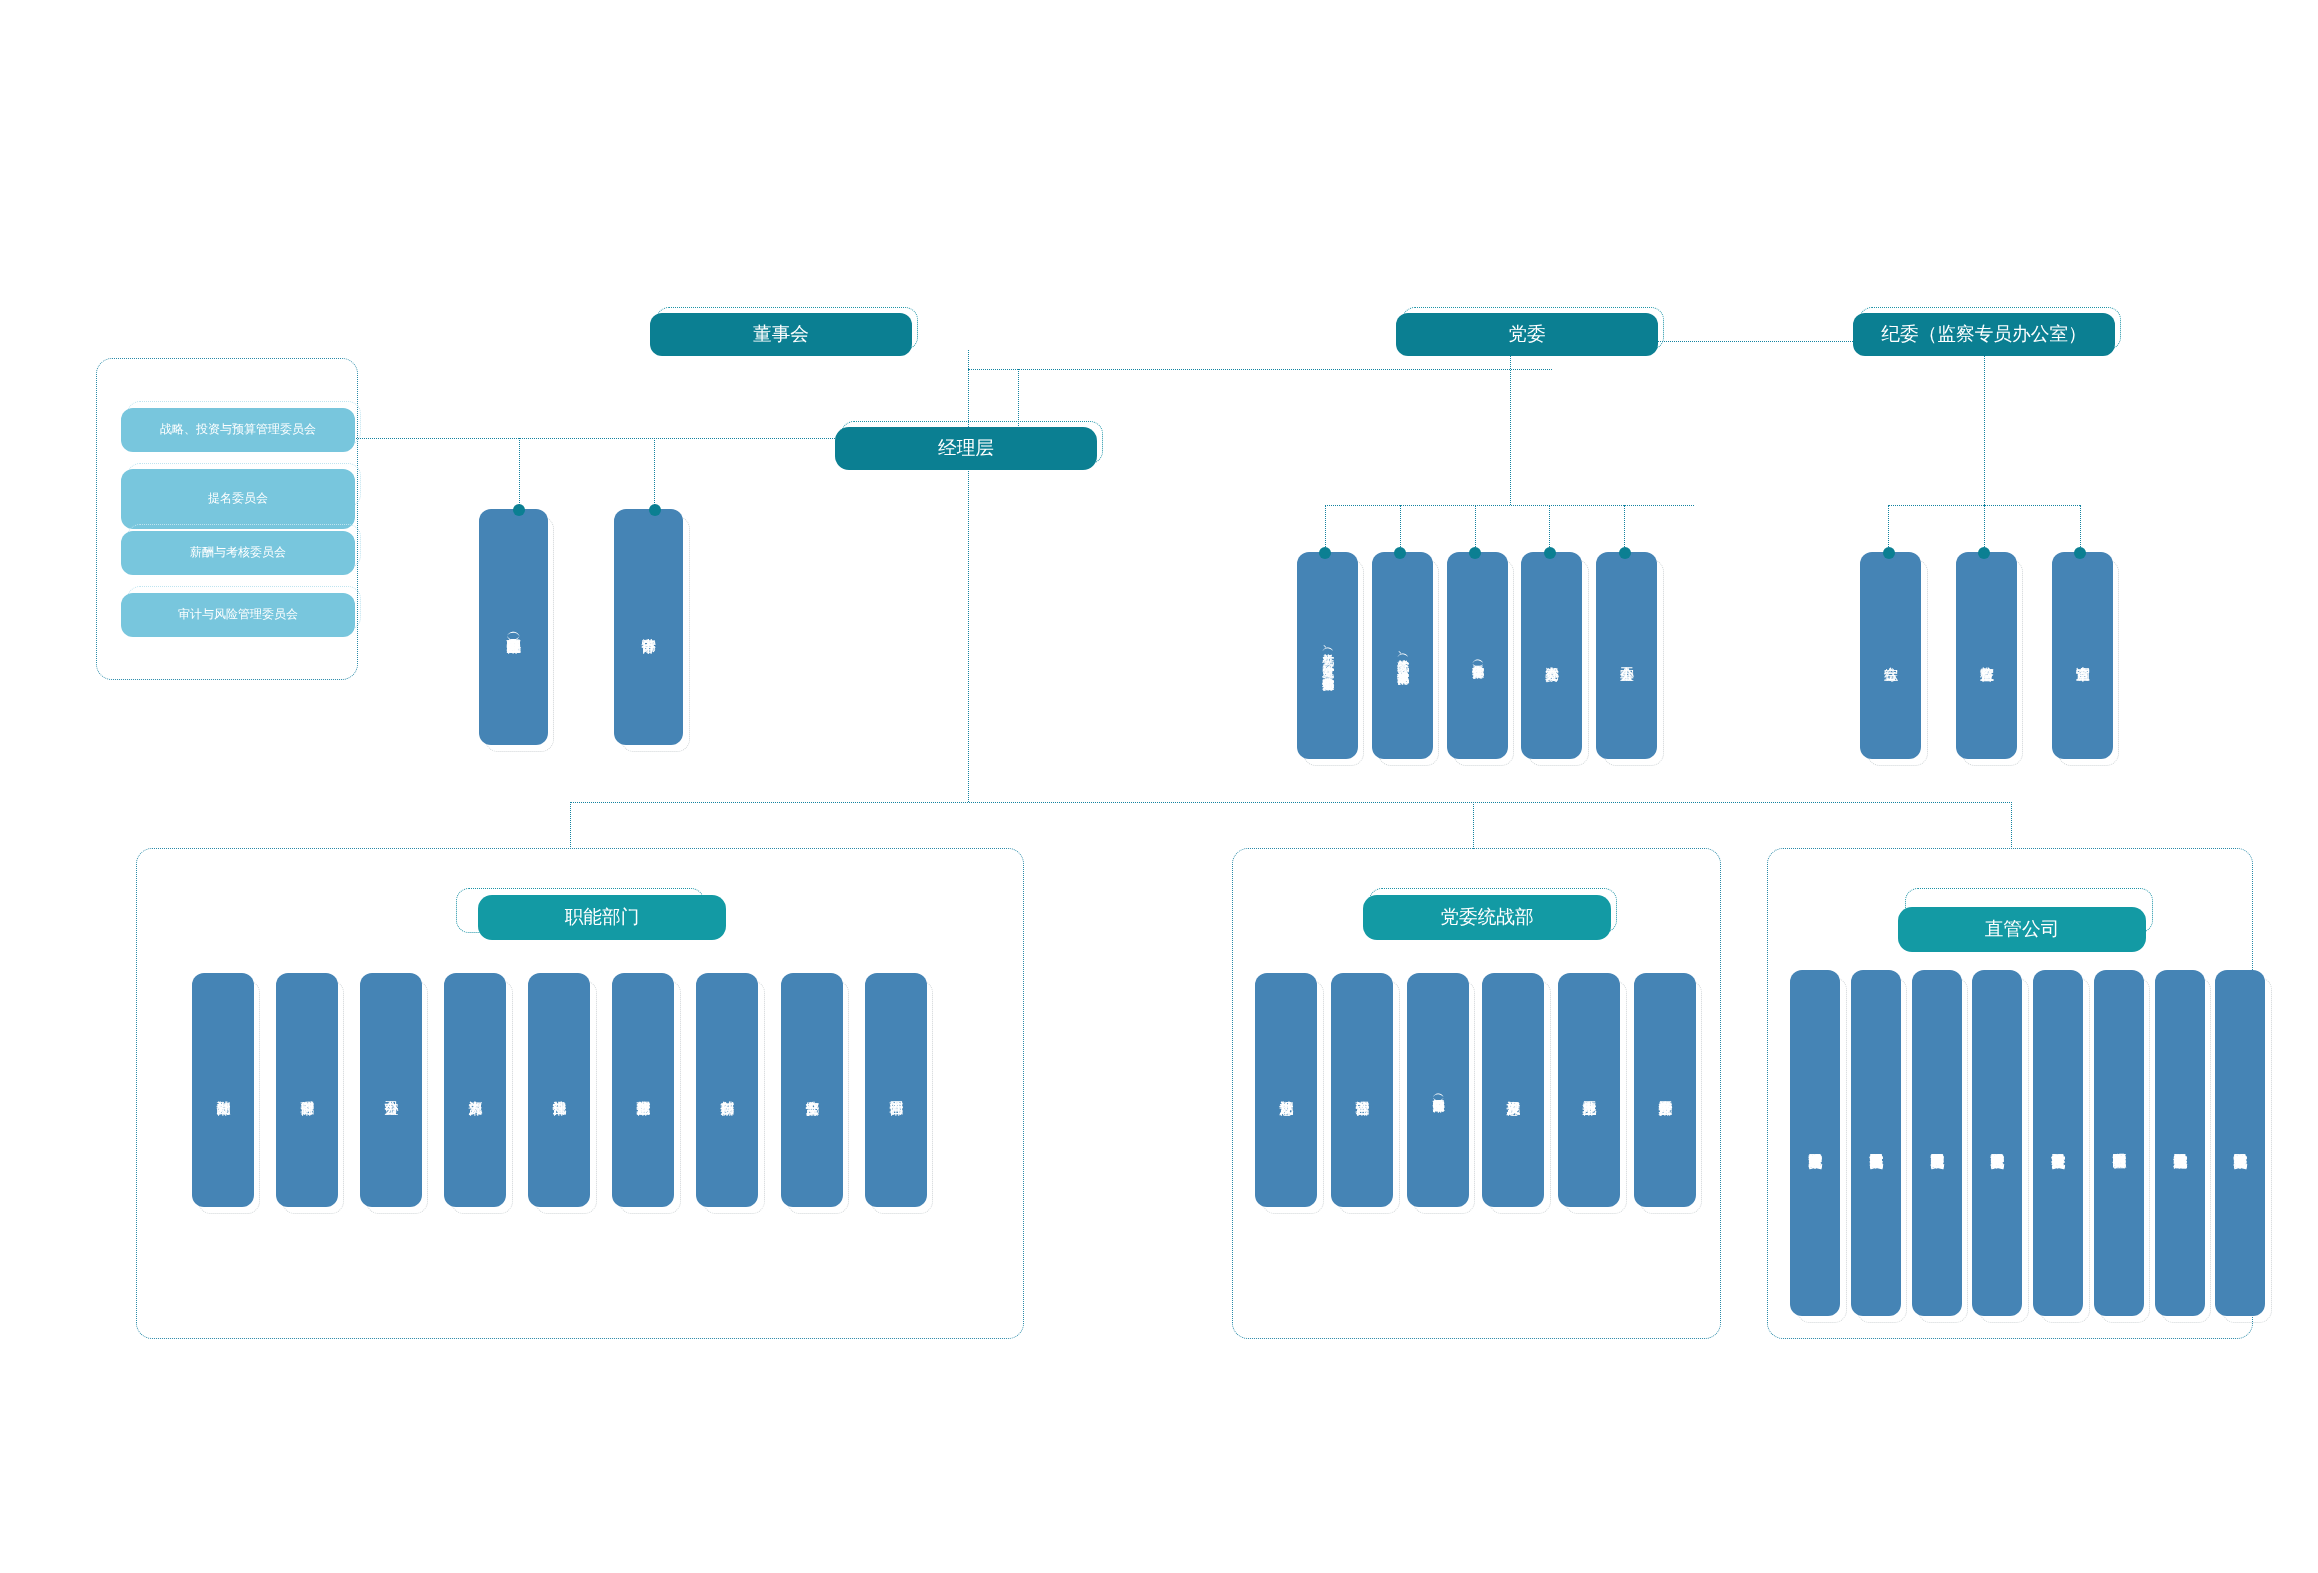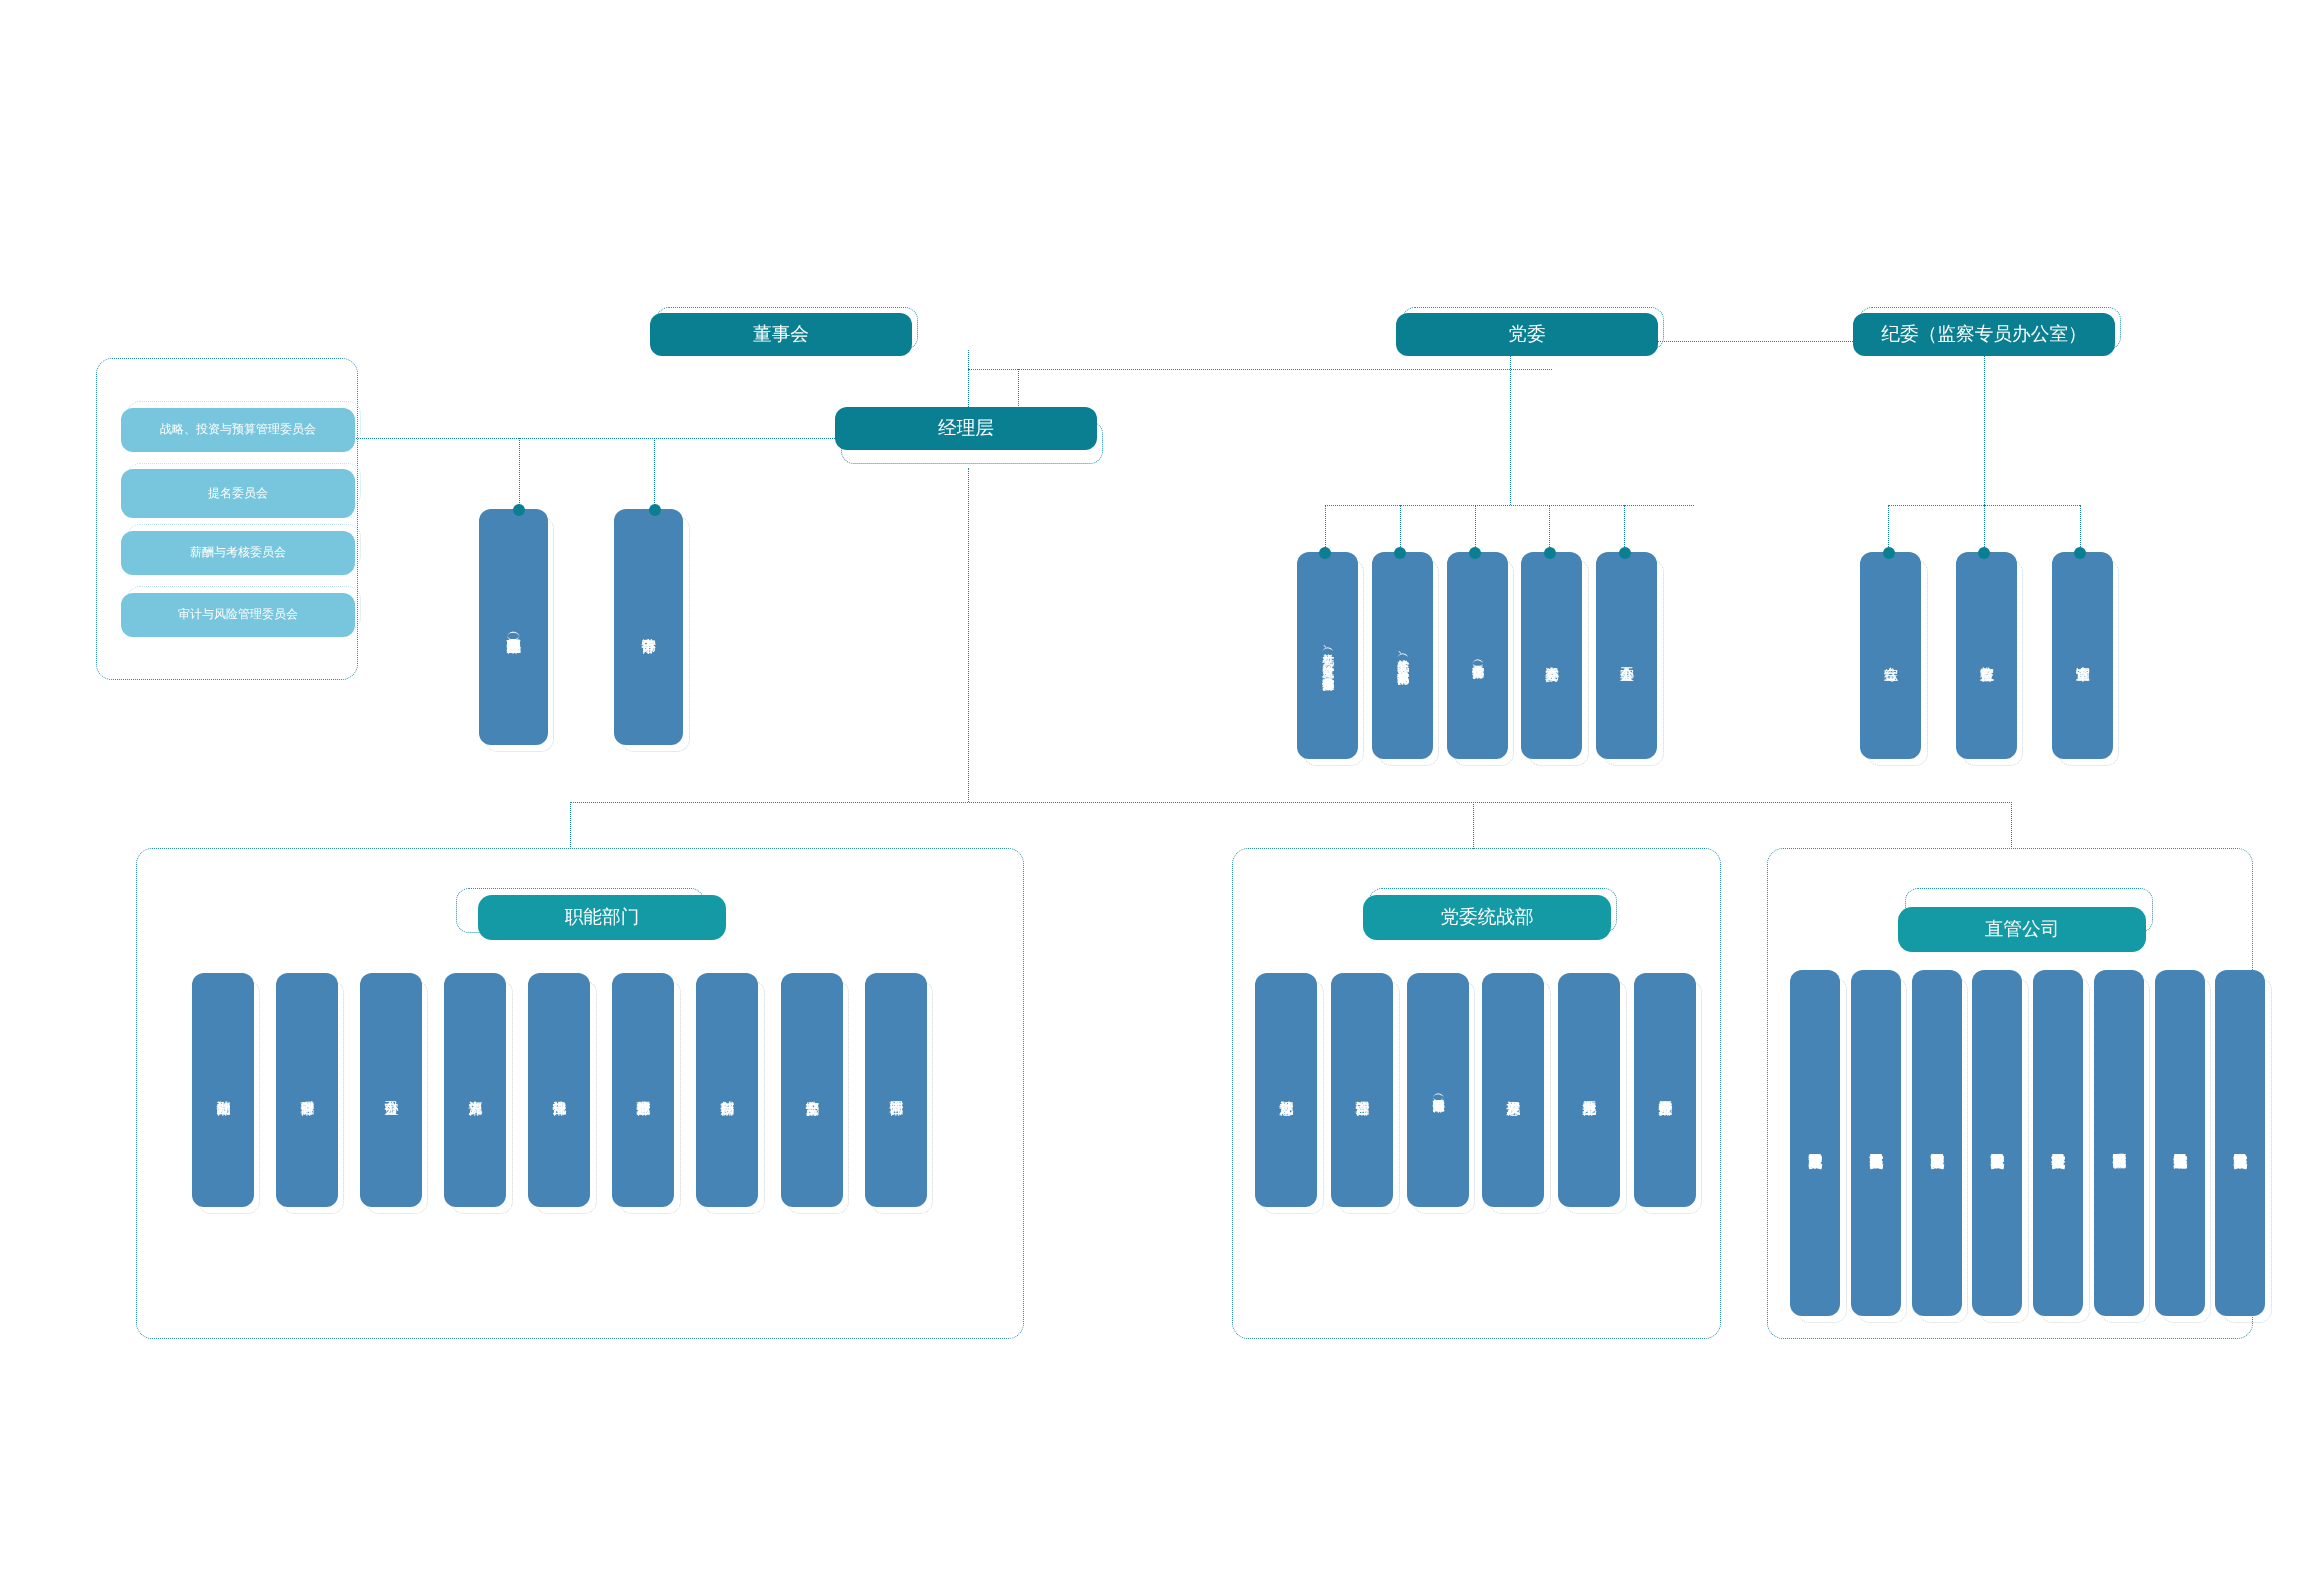--- a/index.html
+++ b/index.html
@@ -75,21 +75,21 @@
   <div class="ln ln-v" style="left:1888px;top:505px;height:48px;"></div>
   <div class="ln ln-v" style="left:1984px;top:505px;height:48px;"></div>
   <div class="ln ln-v" style="left:2080px;top:505px;height:48px;"></div>
 
   <div class="shadow-out teal-s" style="left:656px;top:307px;width:262px;height:43px;"></div>
   <div class="node teal" style="left:650px;top:313px;width:262px;height:43px;font-size:18.7px;">
     <span class="lbl">董事会</span>
   </div>
 
   <div class="shadow-out teal-s" style="left:841px;top:421px;width:262px;height:43px;"></div>
-  <div class="node teal" style="left:835px;top:407px;width:262px;height:43px;font-size:18.7px;">
+  <div class="node teal" style="left:835px;top:427px;width:262px;height:43px;font-size:18.7px;border-radius:14px;">
     <span class="lbl">经理层</span>
   </div>
 
   <div class="shadow-out teal-s" style="left:1402px;top:307px;width:262px;height:43px;"></div>
   <div class="node teal" style="left:1396px;top:313px;width:262px;height:43px;font-size:18.7px;">
     <span class="lbl">党委</span>
   </div>
 
   <div class="shadow-out teal-s" style="left:1859px;top:307px;width:262px;height:43px;"></div>
   <div class="node teal" style="left:1853px;top:313px;width:262px;height:43px;font-size:18.7px;">
@@ -97,21 +97,21 @@
   </div>
 
   <div class="panel" style="left:96px;top:358px;width:262px;height:322px;"></div>
 
   <div class="shadow-out light-s" style="left:127px;top:401px;width:234px;height:44px;"></div>
   <div class="node lightblue" style="left:121px;top:408px;width:234px;height:44px;font-size:12px;">
     <span class="lbl">战略、投资与预算管理委员会</span>
   </div>
 
   <div class="shadow-out light-s" style="left:127px;top:463px;width:234px;height:44px;"></div>
-  <div class="node lightblue" style="left:121px;top:469px;width:234px;height:49px;font-size:12px;">
+  <div class="node lightblue" style="left:121px;top:469px;width:234px;height:60px;font-size:12px;">
     <span class="lbl">提名委员会</span>
   </div>
 
   <div class="shadow-out light-s" style="left:127px;top:524px;width:234px;height:44px;"></div>
   <div class="node lightblue" style="left:121px;top:531px;width:234px;height:44px;font-size:12px;">
     <span class="lbl">薪酬与考核委员会</span>
   </div>
 
   <div class="shadow-out light-s" style="left:127px;top:586px;width:234px;height:44px;"></div>
   <div class="node lightblue" style="left:121px;top:593px;width:234px;height:44px;font-size:12px;">

